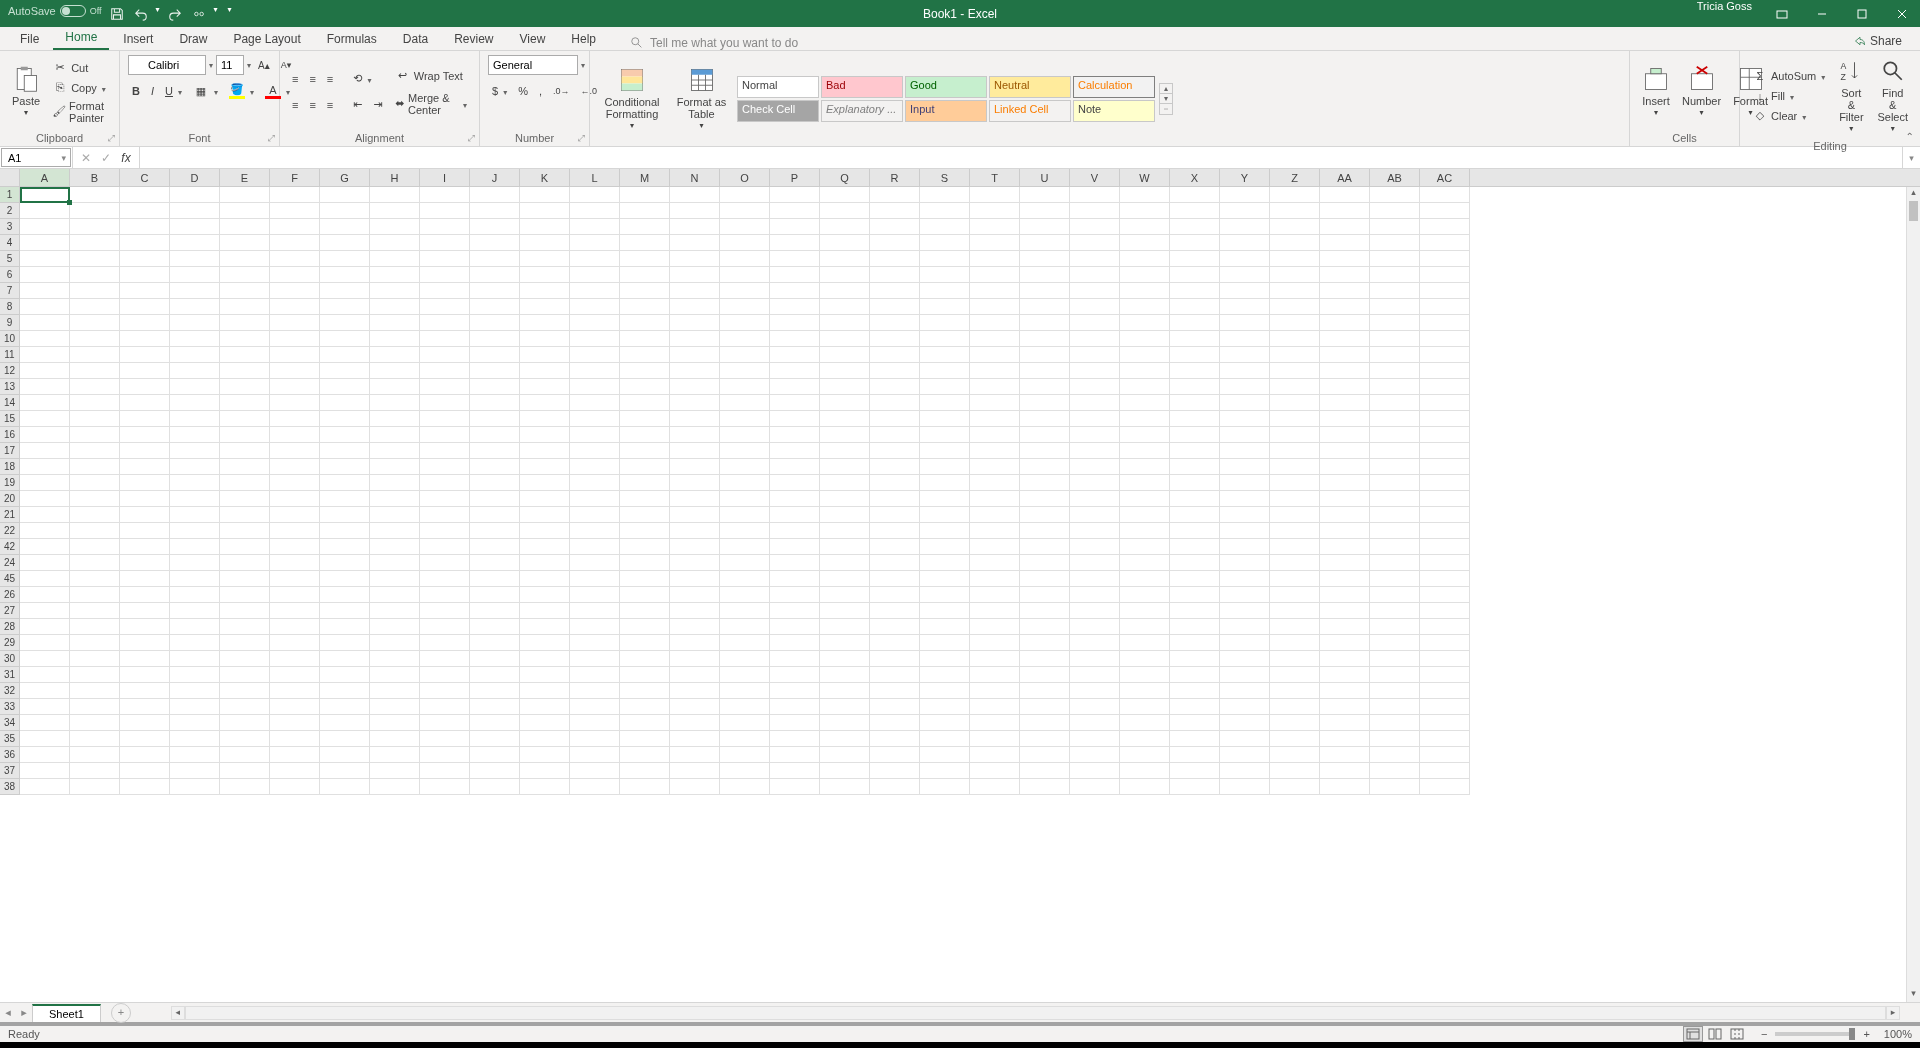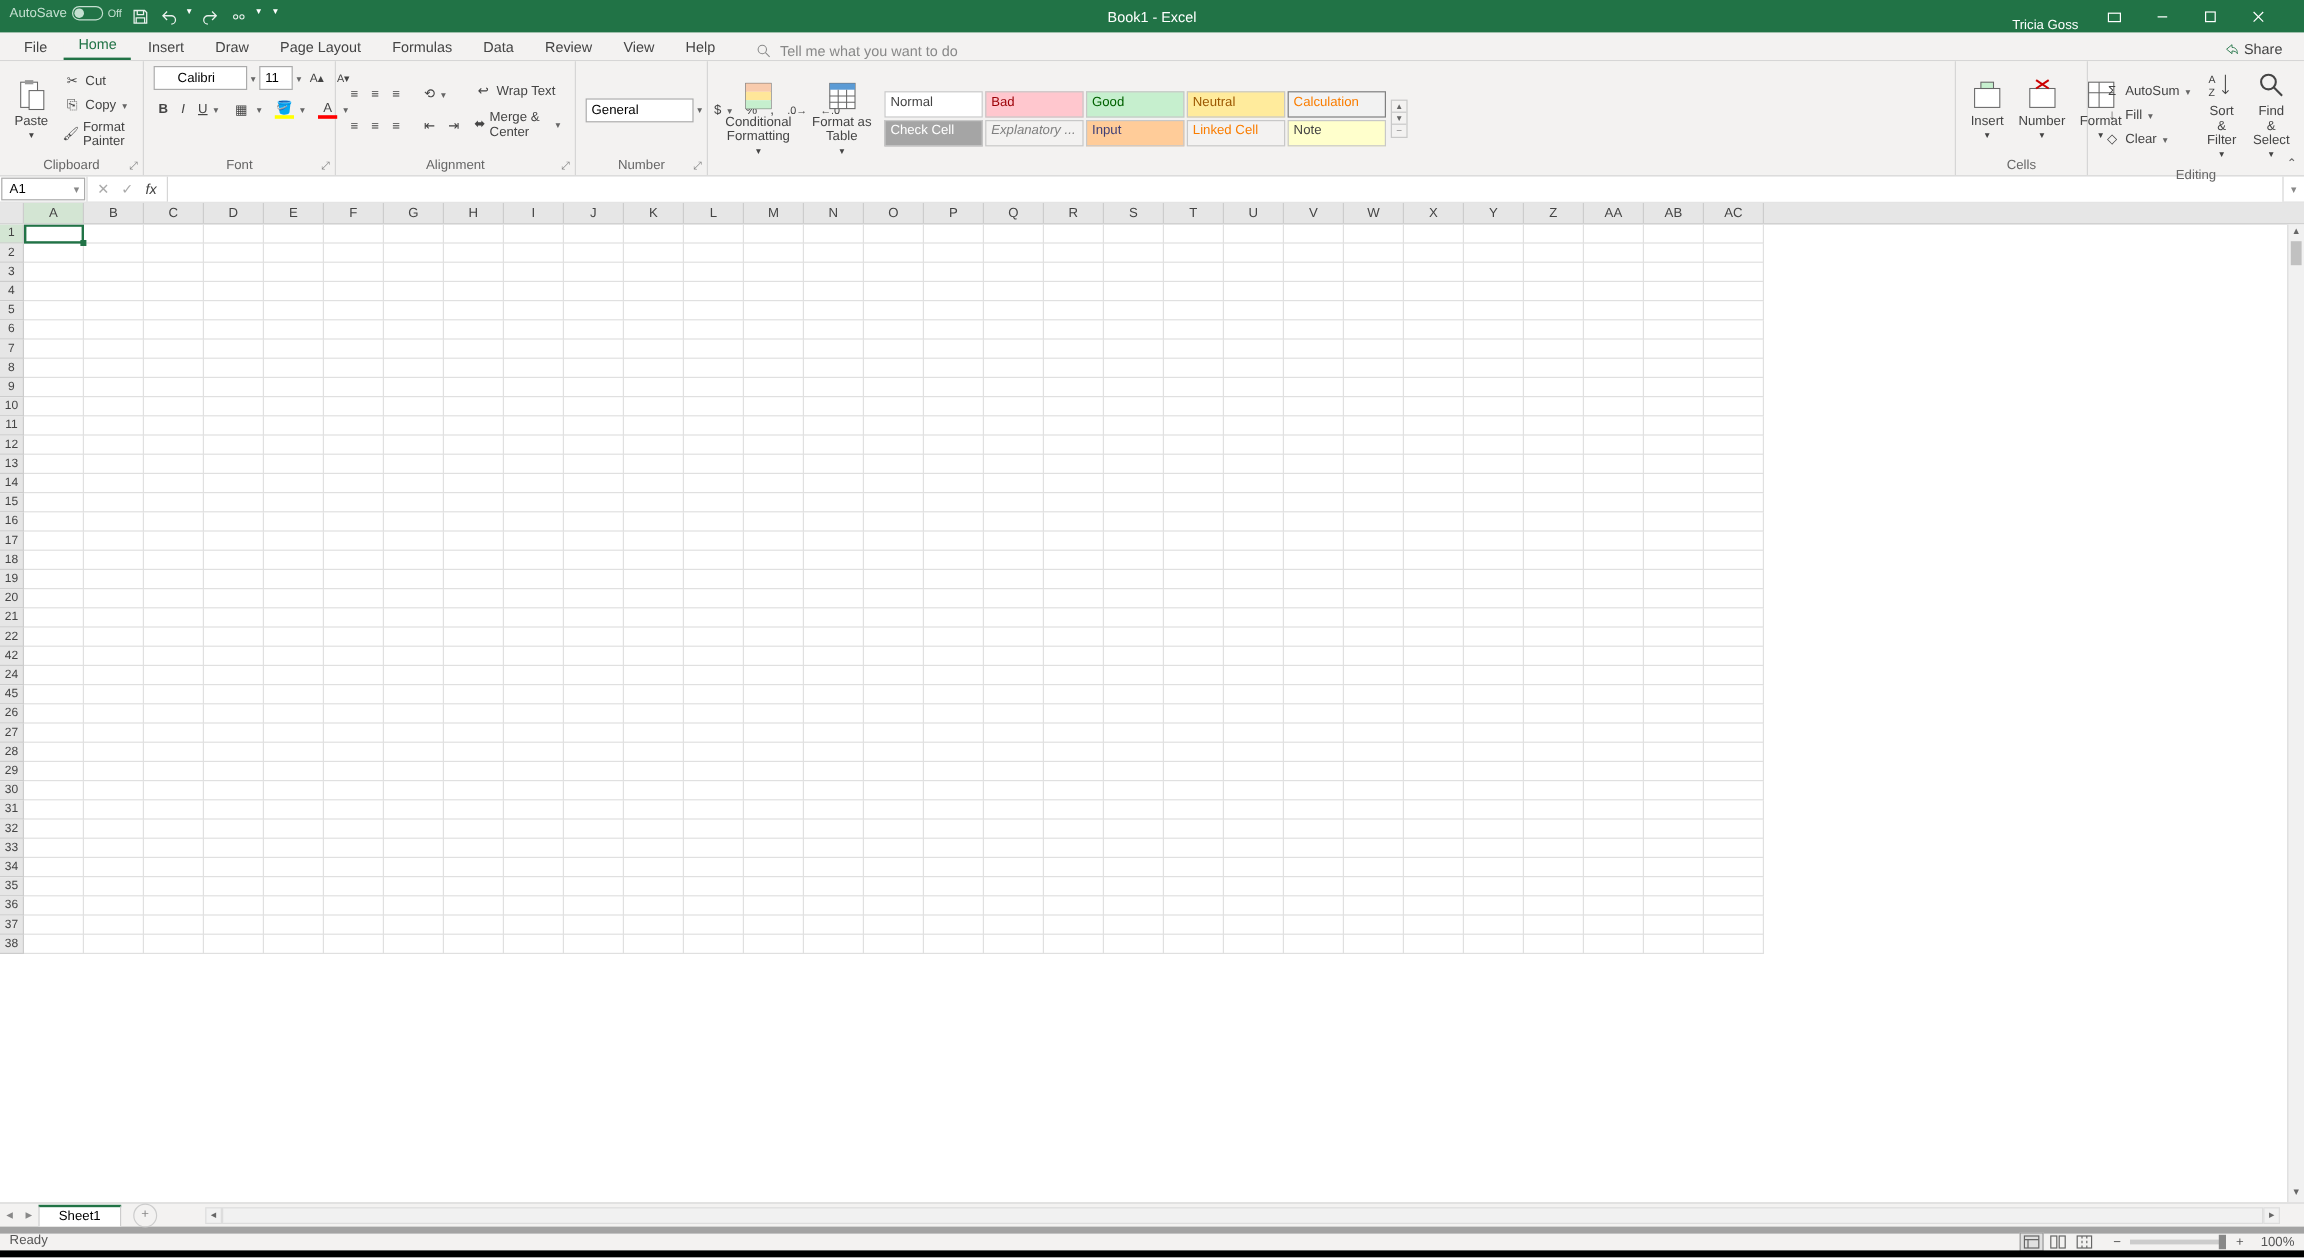--- a/index.html
+++ b/index.html
@@ -6,21 +6,21 @@
 body { width: 1920px; height: 1048px; background: #f3f2f1; overflow: hidden; display: flex; flex-direction: column; }
 
 
 .titlebar { height: 27px; background: #217346; display: flex; align-items: center; color: #fff; font-size: 11px; position: relative; }
 .titlebar .left { display: flex; align-items: flex-start; gap: 6px; padding-left: 8px; }
 .titlebar .left .autosave { color: #c5e0d1; font-size: 11px; display:flex; align-items:center; gap:4px;}
 .toggle { width: 26px; height: 12px; border: 1px solid #c5e0d1; border-radius: 6px; position: relative; }
 .toggle::after { content:""; position:absolute; left:1px; top:1px; width:8px; height:8px; background:#c5e0d1; border-radius:50%; }
 .qat-btn { width: 18px; height: 18px; display:flex; align-items:center; justify-content:center; color:#fff; opacity:.9; }
 .titlebar .center { position:absolute; left:50%; transform:translateX(-50%); font-size:12px; }
-.titlebar .right { margin-left:auto; display:flex; align-items:flex-end; gap:4px; padding-right:20px; }
+.titlebar .right { margin-left:auto; display:flex; align-items:flex-start; gap:4px; padding-right:0; }
 .titlebar .user { font-size:11px; margin-right:8px; }
 .winbtn { width:36px; height:27px; display:flex; align-items:center; justify-content:center; }
 
 
 .ribbon-tabs { height: 24px; background:#f3f2f1; display:flex; align-items:flex-end; padding-left:8px; gap: 2px; border-bottom: 1px solid #d6d6d6; }
 .ribbon-tab { padding: 4px 12px; font-size: 12px; color:#444; cursor:pointer; }
 .ribbon-tab.active { color:#217346; border-bottom: 2px solid #217346; background:#f3f2f1; }
 .tellme { display:flex; align-items:center; gap:6px; margin-left: 20px; color:#888; font-size:12px; }
 .tellme .mag { width:14px; height:14px; }
 .share { margin-left:auto; margin-right:10px; display:flex; align-items:center; gap:4px; font-size:12px; color:#444; padding:2px 8px;}
@@ -96,21 +96,21 @@
 
 .sheettabs { height:20px; background:#f3f2f1; display:flex; align-items:center; border-top:1px solid #d6d6d6; font-size:11px; position:relative;}
 .tabnav { width:16px; text-align:center; color:#888; }
 .sheet { padding:2px 16px; background:#fff; border-top:2px solid #217346; border-right:1px solid #ccc; border-left:1px solid #ccc; }
 .addsheet { width:20px; height:20px; border:1px solid #ccc; border-radius:50%; margin-left:10px; text-align:center; line-height:17px; color:#888; }
 .hscroll-area { flex:1; margin:0 20px 0 40px; display:flex; align-items:center; }
 .hscroll { flex:1; height:14px; background:#f1f1f1; border:1px solid #ddd; position:relative; }
 .hscroll-arrow { width:14px; height:14px; text-align:center; font-size:9px; color:#666; border:1px solid #ddd; background:#f1f1f1;}
 
 
-.status { height:20px; background:#f3f2f1; border-top:6px solid #a3a3a3; display:flex; font-size:11px; color:#555; padding:0 8px; }
+.status { height:20px; background:#f3f2f1; border-top:4px solid #a3a3a3; display:flex; align-items:center; font-size:11px; color:#555; padding:0 8px; }
 .status .right { margin-left:auto; display:flex; align-items:center; gap:2px; }
 .viewbtn { width:20px; height:16px; border:1px solid transparent; display:flex; align-items:center; justify-content:center; }
 .viewbtn.active { border-color:#999; background:#e0e0e0;}
 .zoom-slider { width:80px; height:4px; background:#ccc; margin:0 6px; position:relative; }
 .zoom-slider::after { content:""; position:absolute; right:0; top:-4px; width:6px; height:12px; background:#888; }
 
 
 .bottom-strip { height: 6px; background:#000; }
 
 svg { display:block; }
@@ -300,21 +300,21 @@
             <span class="iconbox">⬌</span>
             <span>Merge &amp; Center</span>
             <span class="caret"></span>
           </div>
       </div>
     </div>
     <div class="group-label"><span>Alignment</span><span class="launcher">⤢</span></div>
   </div>
 
   <div class="group" style="width:110px">
-    <div class="group-body" style="flex-direction:row; gap:6px; align-items:center">
+    <div class="group-body" style="flex-direction:column; gap:6px; align-items:flex-start">
       <div class="smallrow">
         <input class="num-sel" value="General" style="">
         <span style="font-size:8px;color:#666">▾</span>
       </div>
       <div class="smallrow">
         <span class="btn">$<span class="caret"></span></span>
         <span class="btn">%</span>
         <span class="btn">,</span>
         <span class="btn" style="font-size:9px">.0→</span>
         <span class="btn" style="font-size:9px">←.0</span>

